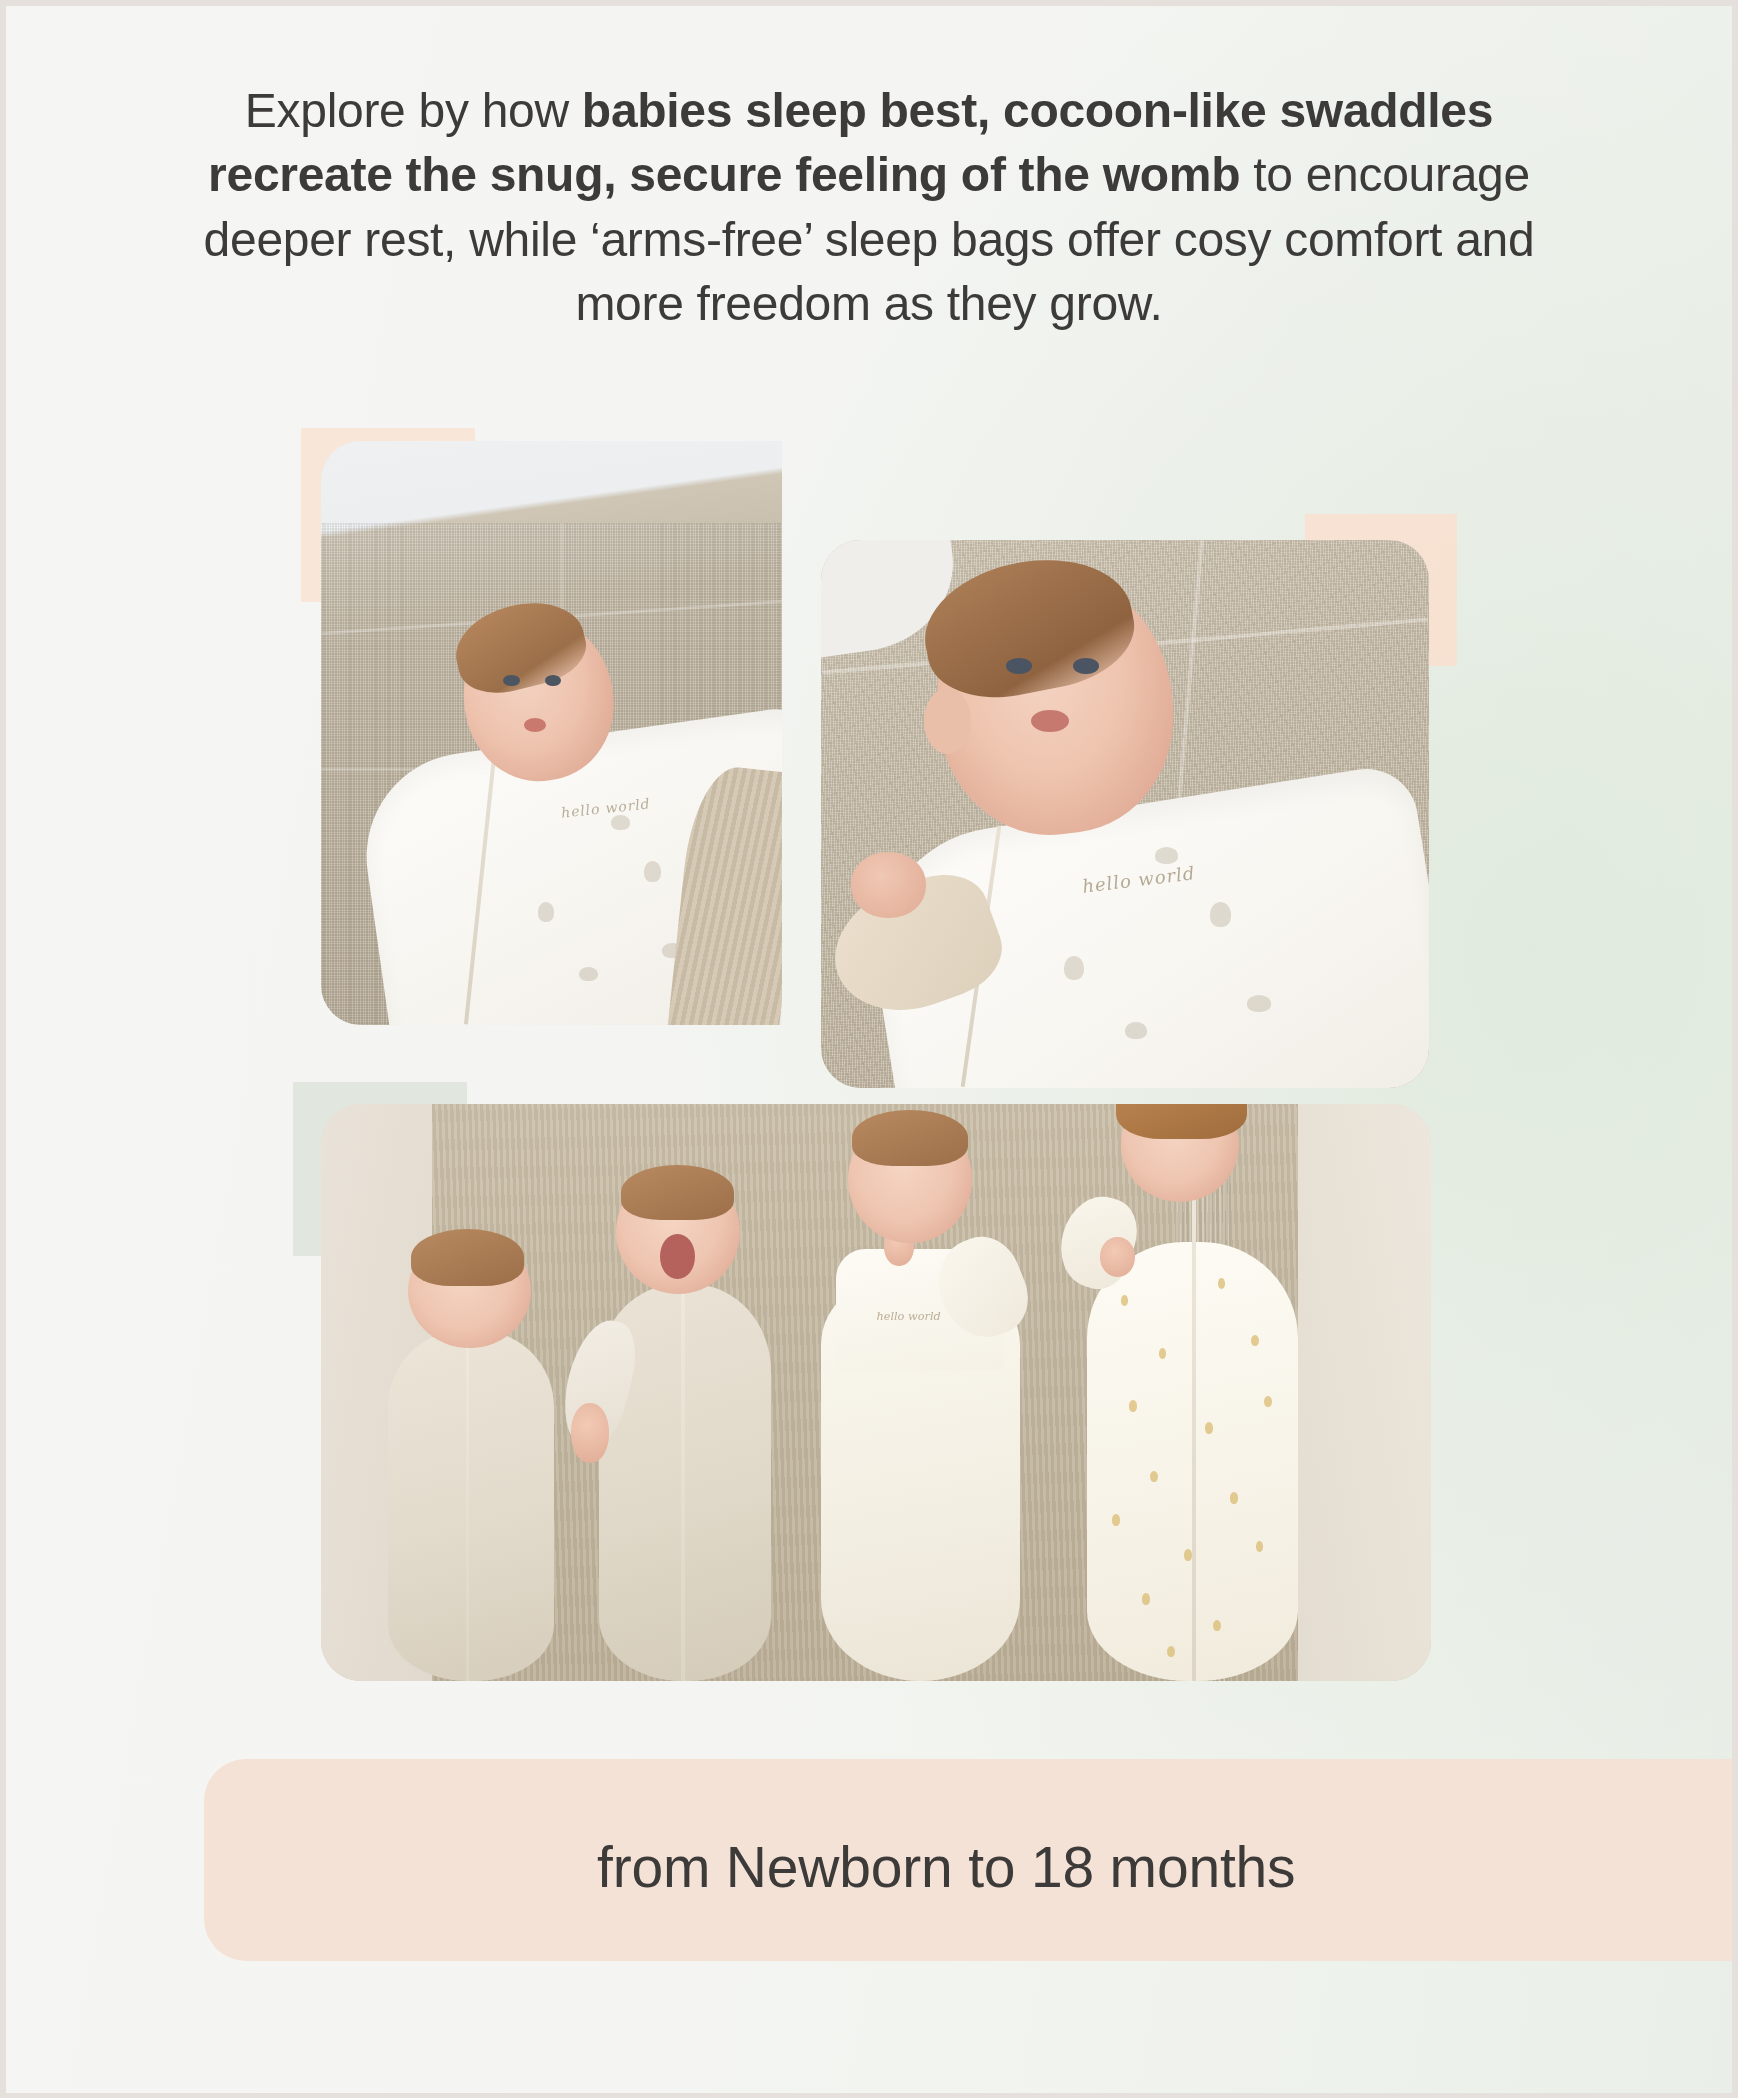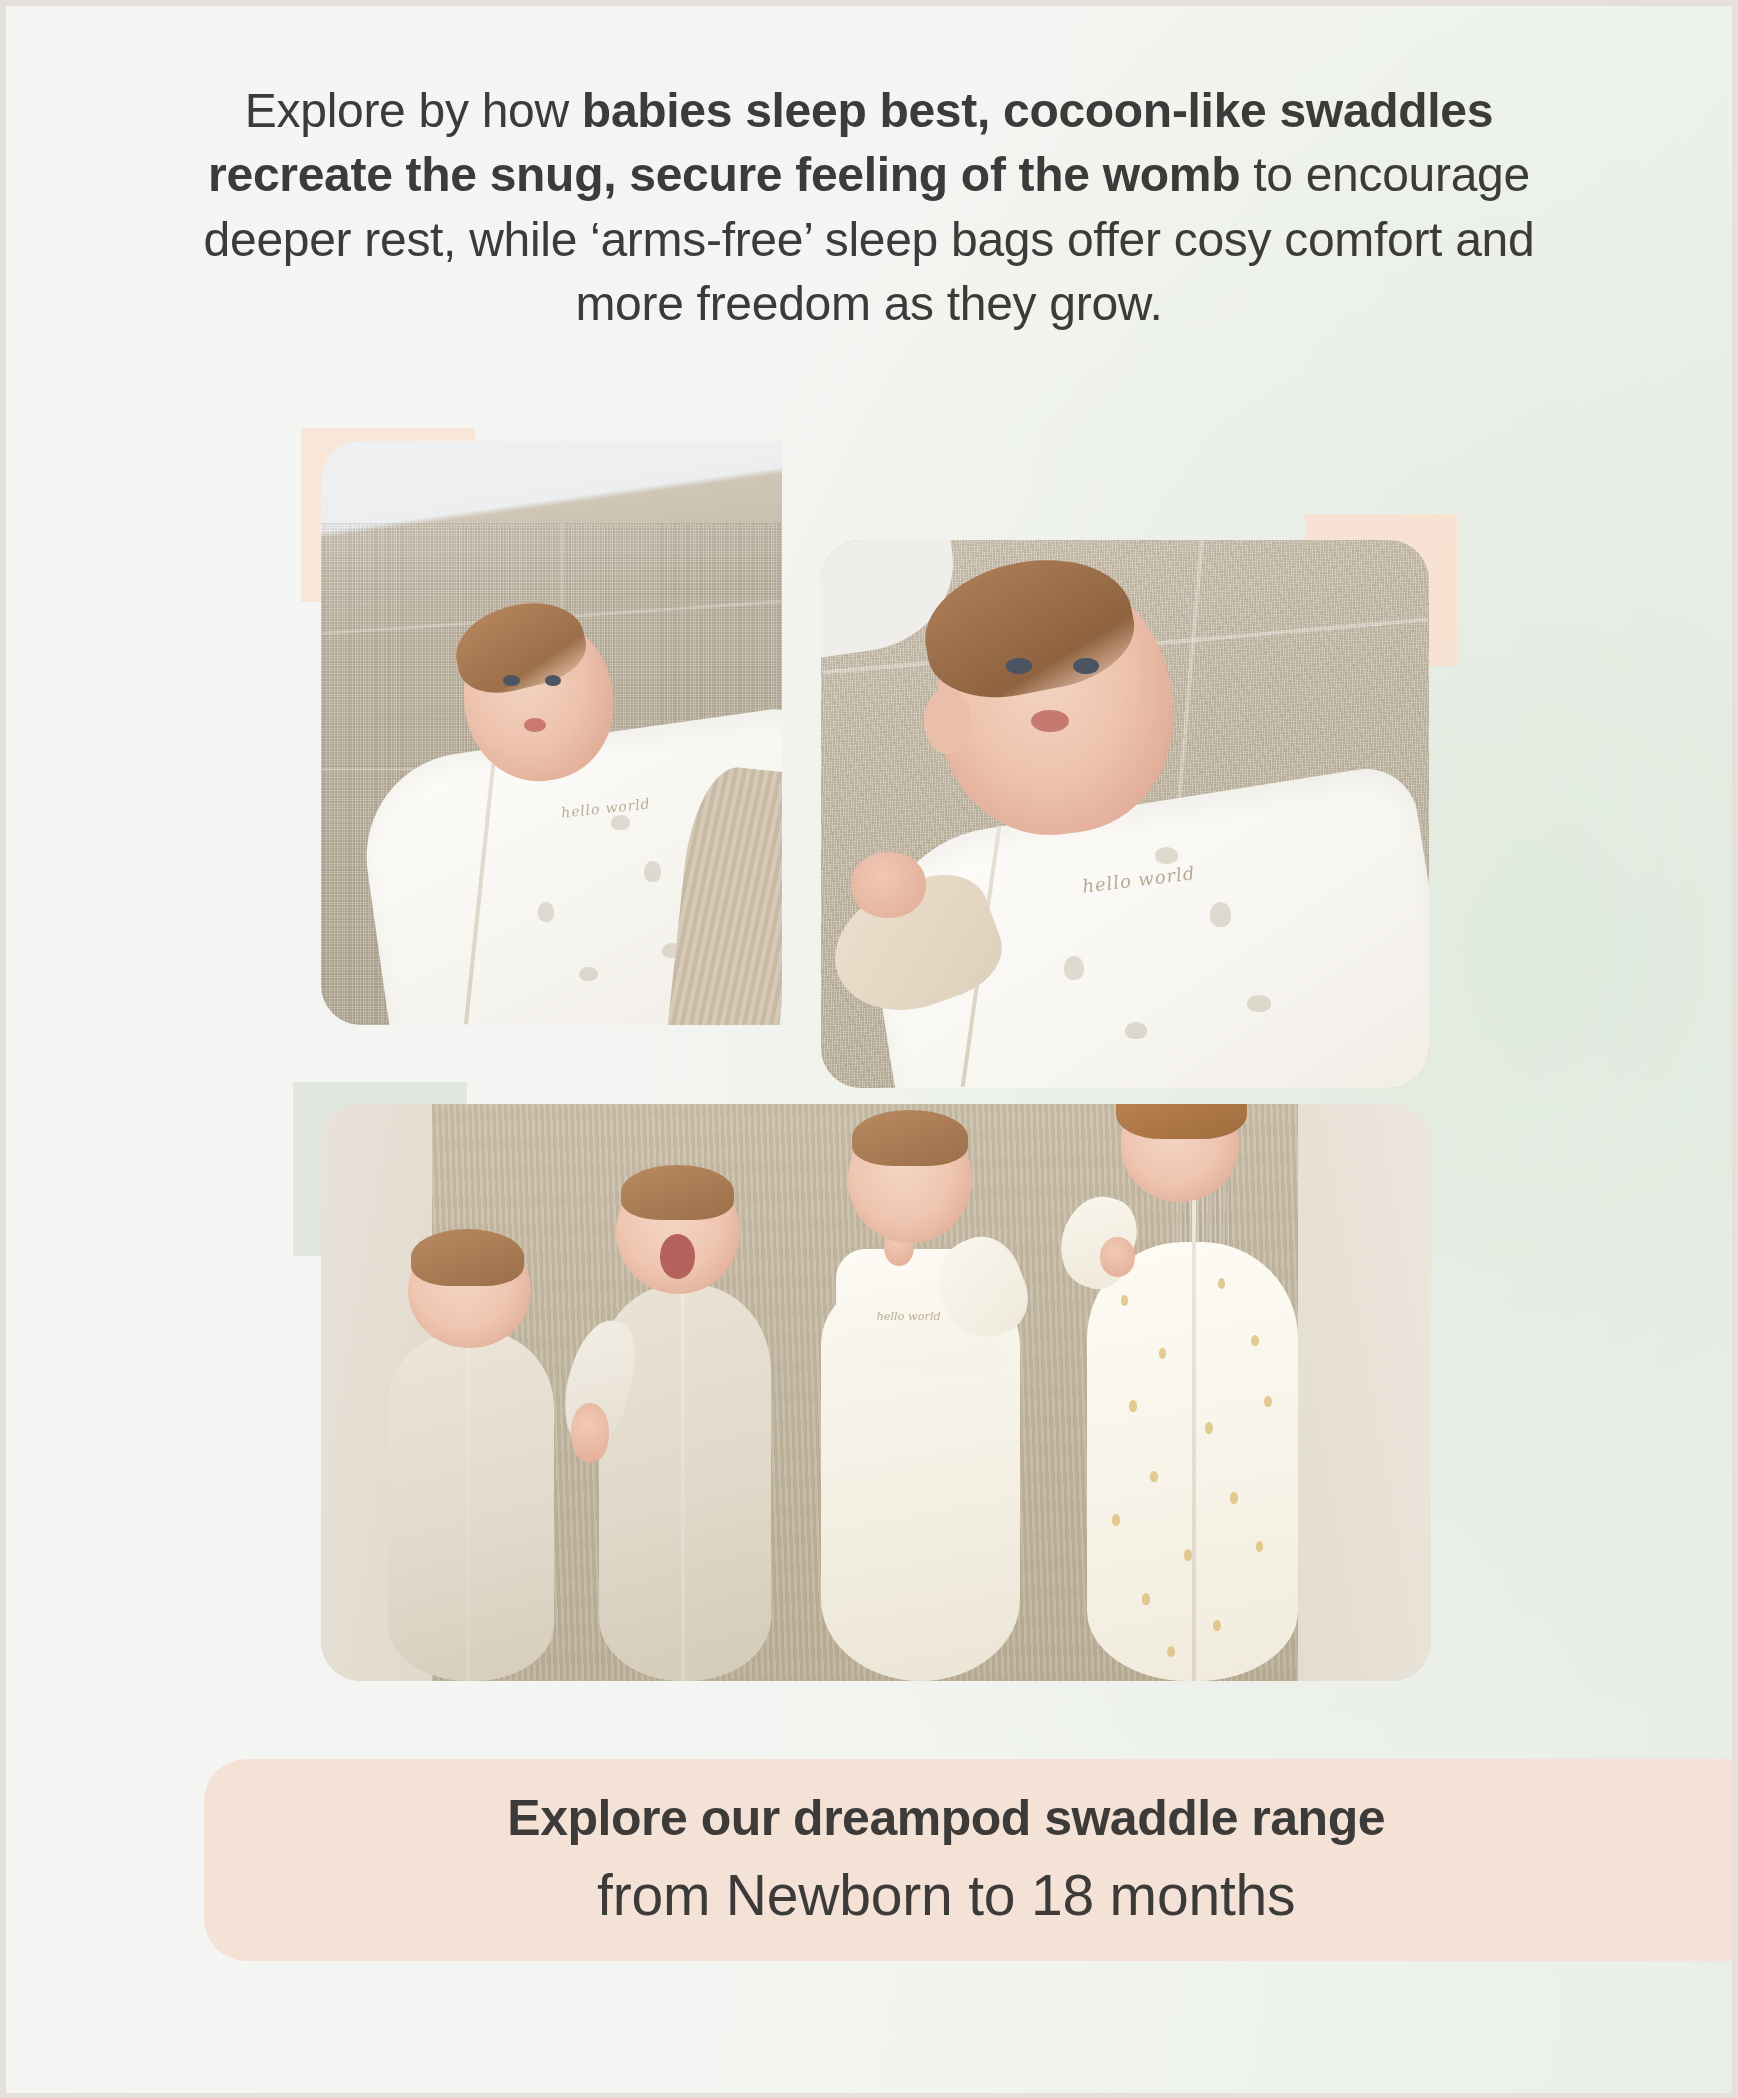--- a/index.html
+++ b/index.html
@@ -511,18 +511,17 @@
       </div>
       <div class="bzip"></div>
       <div class="barm"></div>
       <div class="bhand"></div>
       <div class="bhead"></div>
       <div class="bhair"></div>
     </div>
   </div>
 
   <div class="banner">
-    <div class="banner-title">Explore our dreampod swaddle range</div>
     <div class="banner-sub">from Newborn to 18 months</div>
   </div>
 
 </div>
 
 
 </body></html>

